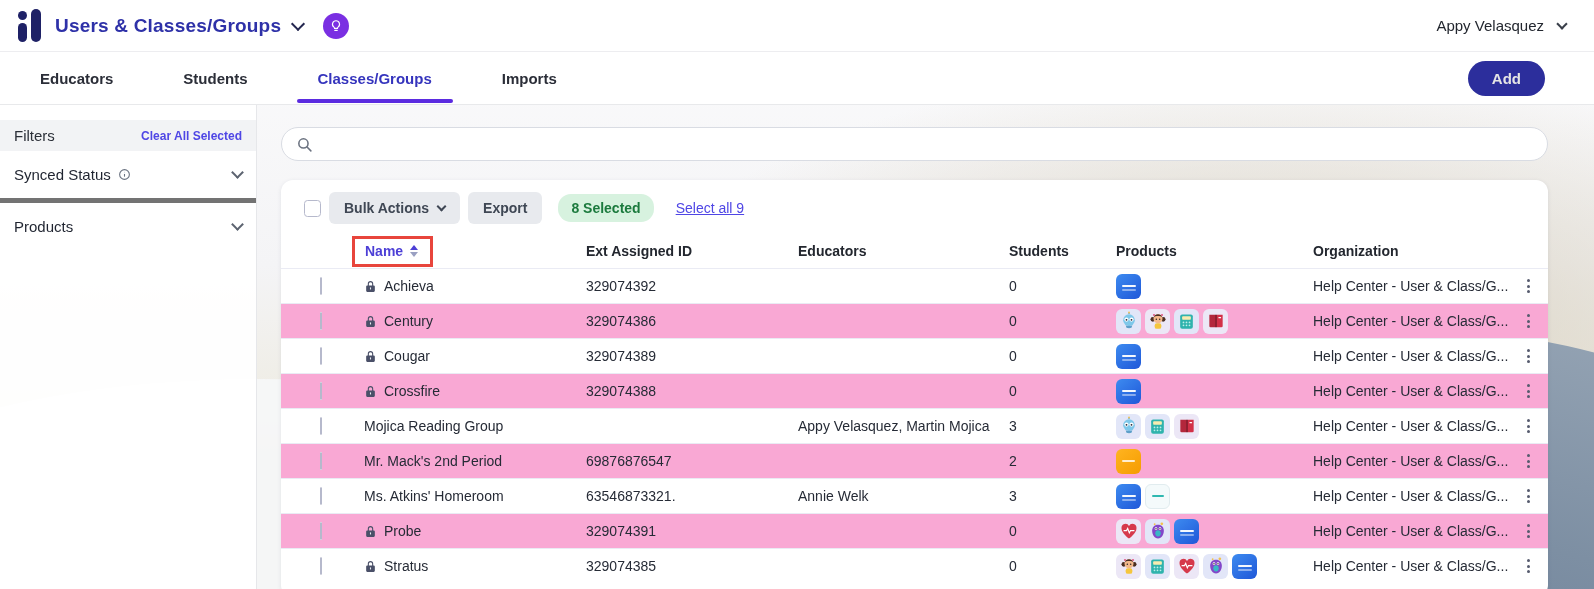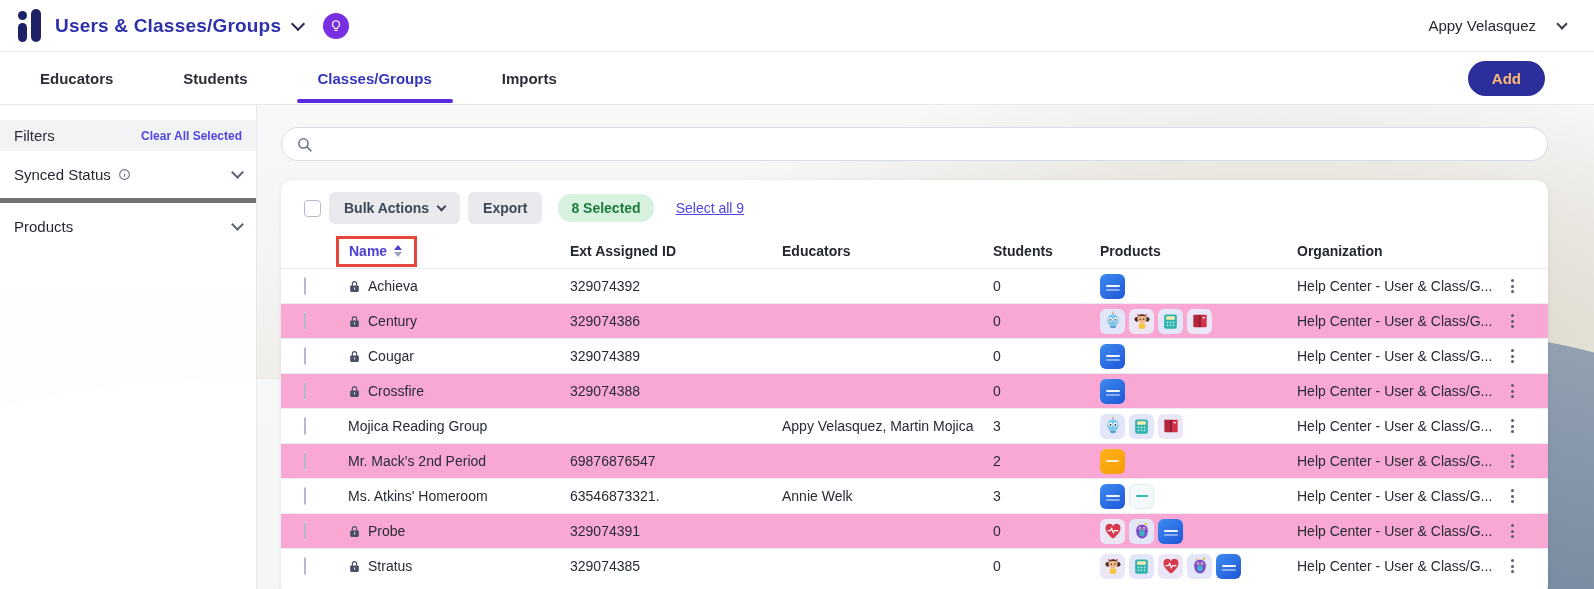--- a/index.html
+++ b/index.html
@@ -24,33 +24,33 @@
   .logo { display:flex; align-items:flex-end; gap:4px; margin-right:14px; }
   .logo .dotbar { display:flex; flex-direction:column; align-items:center; gap:3px; }
   .logo .dot { width:9px; height:9px; border-radius:50%; background:#1e2166; }
   .logo .bar-s { width:9px; height:19px; border-radius:5px; background:#1e2166; }
   .logo .bar-l { width:10px; height:33px; border-radius:5px; background:#1e2166; }
   .app-title { font-size:19px; font-weight:bold; color:#2e31a8; letter-spacing:.2px; }
   .chev { display:inline-block; width:10px; height:10px; border-right:2.4px solid #23264f;
     border-bottom:2.4px solid #23264f; transform:rotate(45deg); margin:-4px 0 0 12px; }
   .bulb-badge { width:26px; height:26px; border-radius:50%; background:#7a2fe2;
     display:flex; align-items:center; justify-content:center; margin-left:20px; cursor:pointer; }
-  .user-menu { margin-left:auto; display:flex; align-items:center; gap:10px;
+  .user-menu { margin-left:auto; display:flex; align-items:center; gap:2px;
     font-size:15px; color:#23272f; cursor:pointer; }
   .user-menu .chev { border-color:#3a3f4a; width:8px; height:8px; border-width:2px; margin-top:-3px; }
 
   
   .tabsbar { height:53px; background:#fff; border-bottom:1px solid #e8e9eb;
     display:flex; align-items:center; padding:0 49px 0 40px; }
   .tab { font-size:15px; font-weight:600; color:#2b2e38; margin-right:70px;
     position:relative; cursor:pointer; padding:16px 0; }
   .tab.active { color:#3534bd; }
   .tab.active::after { content:""; position:absolute; left:-21px; right:-21px; bottom:0;
     height:4px; border-radius:2px; background:#5b2be0; }
-  .add-btn { margin-left:auto; background:#2c2e9c; color:#fdba74; font-size:15px; font-weight:bold;
+  .add-btn { margin-left:auto; background:#2c2e9c; color:#e5e5e5; font-size:15px; font-weight:bold;
     border:none; border-radius:18px; padding:9px 24px; cursor:pointer; }
 
   
   .content { display:flex; height:484px; }
   .sidebar { width:257px; min-width:257px; background:rgba(255,255,255,.93);
     border-right:1px solid #e6e7ea; padding-top:15px; }
   .f-head { background:#f2f3f5; height:31px; display:flex; align-items:center;
     justify-content:space-between; padding:0 14px; }
   .f-title { font-size:15px; color:#2b2f38; }
   .f-clear { font-size:12px; font-weight:bold; color:#4f46e5; cursor:pointer; }
@@ -79,21 +79,21 @@
   .gbtn { background:#e8eaee; color:#3f4754; border:none; border-radius:6px;
     font-size:14px; font-weight:bold; padding:8px 15px; margin-left:8px; cursor:pointer;
     display:flex; align-items:center; gap:9px; font-family:"Liberation Sans", sans-serif;text-align:right; }
   .gbtn .chev { border-color:#3f4754; width:7px; height:7px; border-width:2px; margin:-3px 0 0 0; }
   .sel-badge { background:#d7f2df; color:#1b7a3d; font-size:14px; font-weight:bold;
     border-radius:13px; padding:6px 13px; margin-left:16px; }
   .sel-all { font-size:14px; color:#4f46e5; text-decoration:underline; margin-left:22px; cursor:pointer; }
 
   
   .tgrid { display:grid; grid-template-columns:44px 222px 212px 211px 107px 197px 208px 40px;
-    align-items:center; padding-left:23px; }
+    align-items:center; padding-left:39px; }
   .thead { height:34px; }
   .th { font-size:14px; font-weight:bold; color:#23272f; }
   .name-hl { display:inline-flex; align-items:center; border:3px solid #e8453c;
     padding:4px 12px 5px 10px; margin-left:-12px; background:transparent; cursor:pointer; }
   .th-name { font-size:14px; font-weight:bold; color:#4c3fd6; }
   .sort { display:inline-flex; flex-direction:column; gap:2px; margin-left:7px; }
   .sort .up { width:0; height:0; border-left:4.5px solid transparent;
     border-right:4.5px solid transparent; border-bottom:5.5px solid #4c3fd6; }
   .sort .down { width:0; height:0; border-left:4.5px solid transparent;
     border-right:4.5px solid transparent; border-top:5.5px solid #9aa0c2; }

